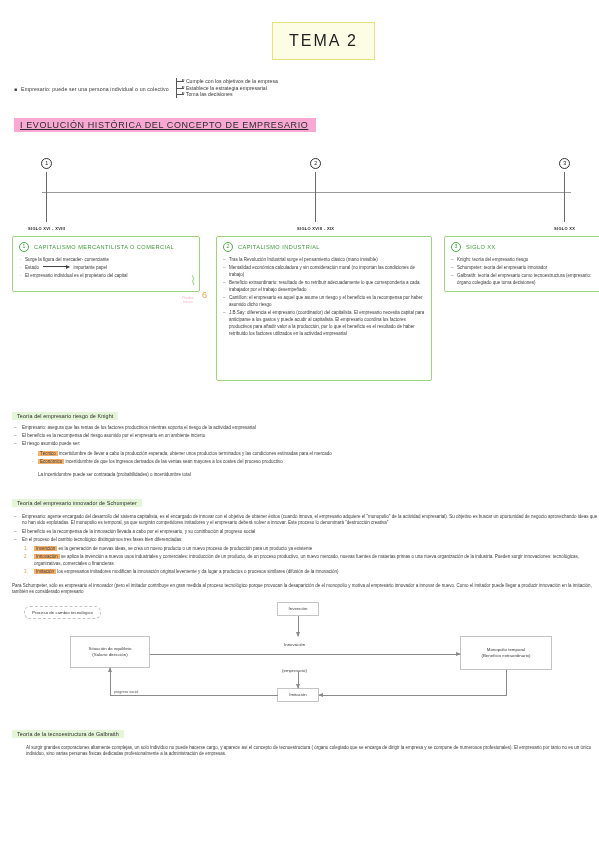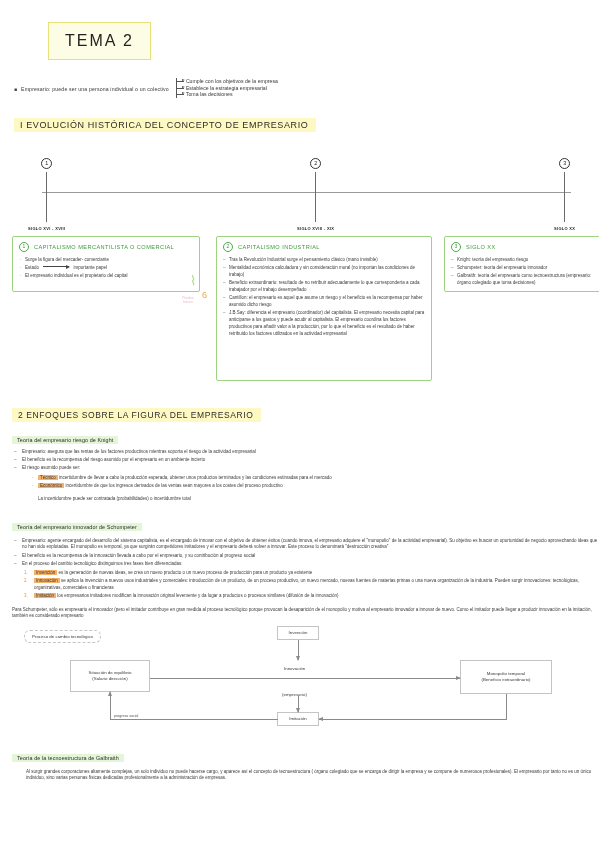--- a/index.html
+++ b/index.html
@@ -4,21 +4,21 @@
 <style>
   html,body{margin:0;padding:0;background:#ffffff;}
   body{
     width:599px;height:848px;position:relative;overflow:hidden;
     font-family:"Liberation Sans","DejaVu Sans",sans-serif;
     color:#333;
   }
   .page{position:relative;width:599px;height:848px;}
 
   
-  .header{display:flex;align-items:center;padding:22px 0 0 48px;}
+  .header{display:flex;align-items:center;padding:22px 0 0 48px;flex-direction:column;}
   .tema-box{
     border:1px solid #e8e07a;background:#fdfce4;
     padding:9px 16px;font-size:16px;letter-spacing:2px;color:#222;
   }
   .header-title{
     margin-left:18px;font-size:12.5px;letter-spacing:0.6px;color:#222;
     font-weight:400;
   }
 
   
@@ -34,21 +34,21 @@
   .brace li:after{
     content:"";position:absolute;left:-3.5px;top:1.2px;
     border-left:3px solid #555;border-top:1.8px solid transparent;border-bottom:1.8px solid transparent;
   }
 
   
   .sec-head{
     display:inline-block;font-size:9px;letter-spacing:.6px;color:#2b2b2b;
     padding:2px 8px 2px 6px;
   }
-  .sec-head.yellow{background:#fef9c3;}
+  .sec-head.yellow{background:#f9a8d4;text-decoration:underline;}
   .sec-head.green{background:#e4f5d8;font-size:5.4px;letter-spacing:.1px;padding:1px 5px;color:#2c2c2c;}
 
   .sec1-wrap{margin:16px 0 0 14px;}
   .sec2-wrap{margin:8px 0 0 12px;}
 
   
   .timeline{position:relative;height:92px;margin:8px 0 0 0;}
   .tl-line{position:absolute;left:28px;right:28px;top:52px;height:1px;background:#9a9a9a;}
   .tl-node{position:absolute;top:18px;}
   .tl-tick{width:1px;height:50px;background:#6a6a6a;margin:0 auto;}
@@ -220,21 +220,20 @@
       </div>
 
       <div class="pink-note" style="left:154px;top:60px;width:40px;white-space:pre;">Pierden
 fuerza</div>
       <div class="green-squiggle" style="left:176px;top:37px;">⌇</div>
       <div class="orange-mark" style="left:188px;top:54px;">6</div>
     </div>
   </div>
 
   <div class="sec2-wrap">
-    <div class="sec-head yellow" style="font-size:8.5px;">2 ENFOQUES SOBRE LA FIGURA DEL EMPRESARIO</div>
 
     
     <div style="margin-top:6px;">
       <span class="sec-head green">Teoría del empresario riesgo de Knight</span>
       <ul class="dashlist tx">
         <li>Empresario: asegura que las rentas de los factores productivos mientras soporta el riesgo de la actividad empresarial</li>
         <li>El beneficio es la recompensa del riesgo asumido por el empresario en un ambiente incierto</li>
         <li>El riesgo asumido puede ser:</li>
       </ul>
       <ul class="dotlist tx" style="padding-left:26px;margin-top:3px;">

